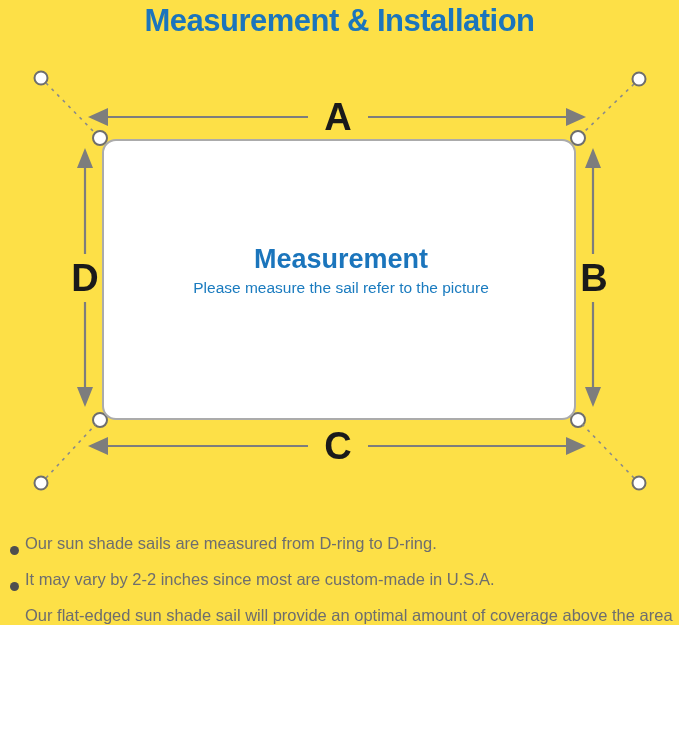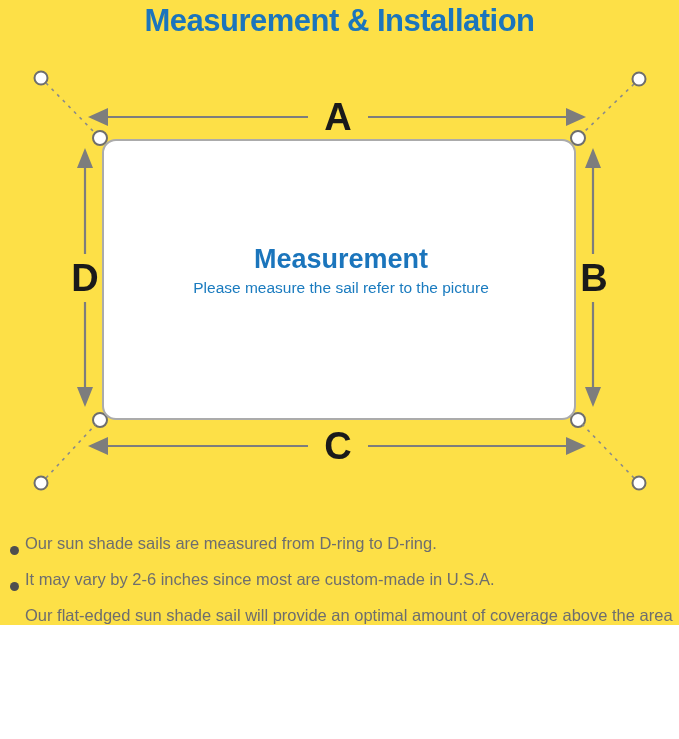--- a/index.html
+++ b/index.html
@@ -141,21 +141,21 @@
     <text class="center-sub" x="341" y="235">Please measure the sail refer to the picture</text>
   </svg>
 
   <ul class="notes">
     <li>
       <span class="note-dot"></span>
       <span class="note-text">Our sun shade sails are measured from D-ring to D-ring.</span>
     </li>
     <li>
       <span class="note-dot"></span>
-      <span class="note-text">It may vary by 2-6 inches since most are custom-made in U.S.A.</span>
+      <span class="note-text">It may vary by 2-2 inches since most are custom-made in U.S.A.</span>
     </li>
     <li>
       <span class="note-dot"></span>
       <span class="note-text">Our flat-edged sun shade sail will provide an optimal amount of coverage above the area it’ s placed.</span>
     </li>
   </ul>
 
 </div>
 
 </body></html>

